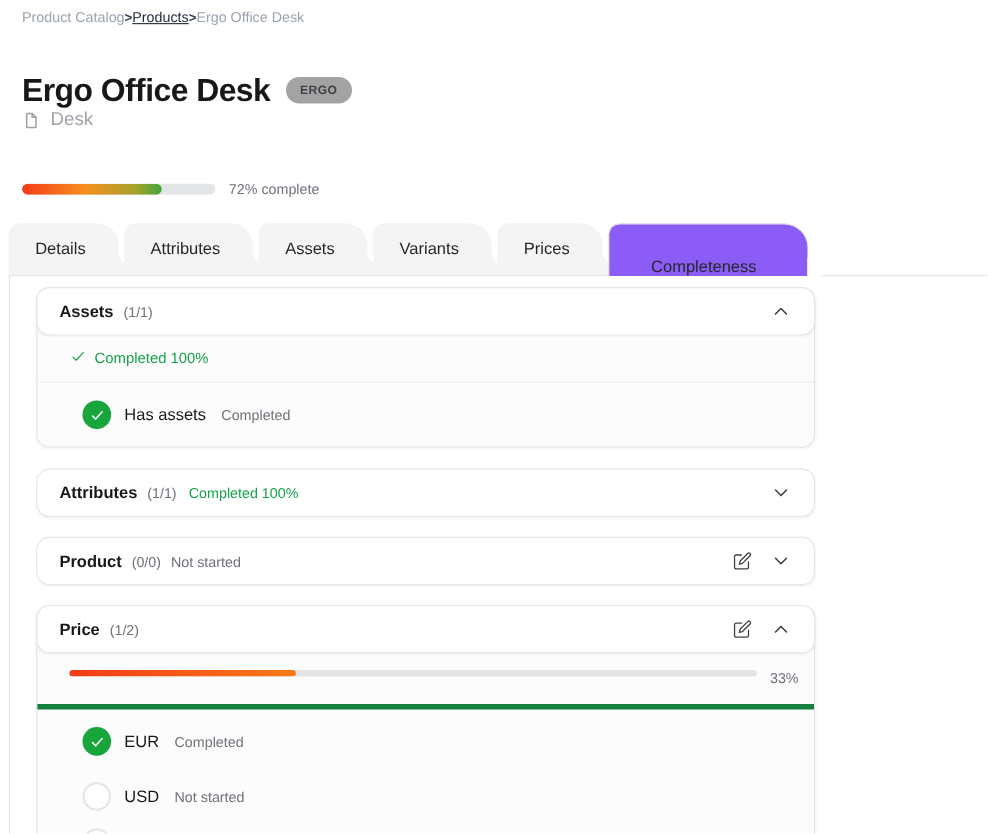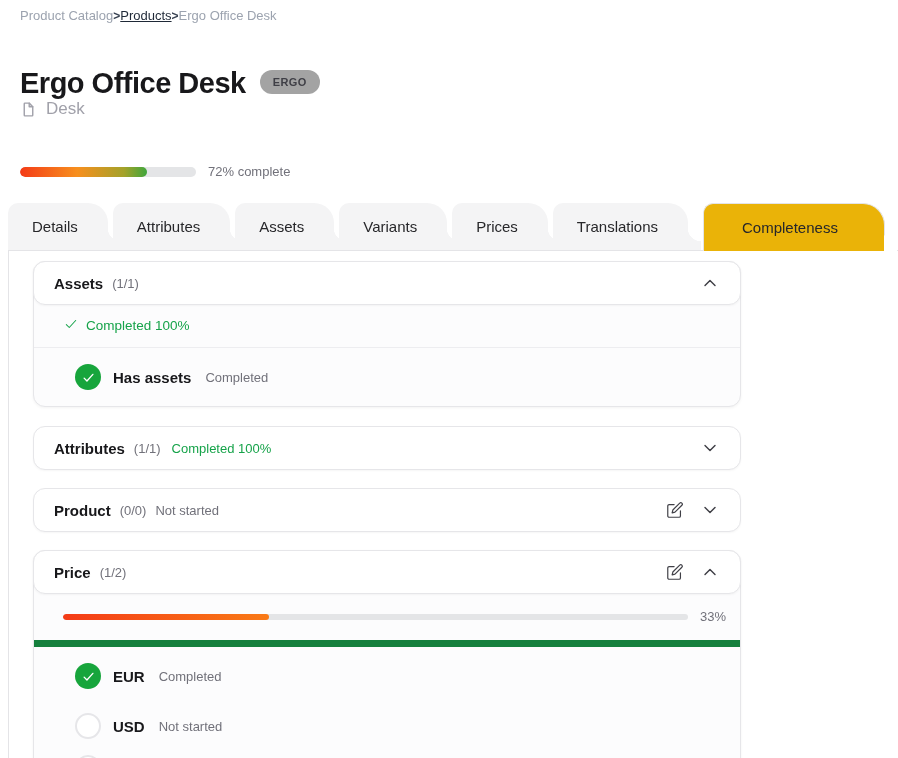--- a/index.html
+++ b/index.html
@@ -27,21 +27,21 @@
   .progress-row { position: absolute; top: 164px; left: 20px; display: flex; align-items: center; gap: 12px; }
   .pbar-track { width: 176px; height: 10px; border-radius: 5px; background: #e4e5e7; overflow: hidden; }
   .pbar-fill { height: 100%; border-radius: 5px; background: linear-gradient(90deg, #f43b17 0%, #f78f1e 45%, #a3a22a 82%, #3fa63c 100%); }
   .progress-label { font-size: 13px; color: #71717a; }
 
   
   .tabs { position: absolute; top: 203px; left: 8px; height: 47px; display: flex; align-items: stretch; gap: 5px; z-index: 2; }
   .tab { position: relative; background: #f4f4f5; border-radius: 10px 20px 0 0; padding: 0 30px 0 24px; display: flex; align-items: center; font-size: 15px; color: #27272a; cursor: pointer; white-space: nowrap; }
   .tab::after { content: ""; position: absolute; right: -13px; bottom: 0; width: 13px; height: 22px;
     background: radial-gradient(circle 13px at 100% 0%, transparent 13px, #f4f4f5 13.5px); }
-  .tab.active { background: #eab308; border: 1px solid #e4e4e7; border-bottom: none; margin-left: 10px; margin-bottom: -1px; z-index: 3; padding: 0 46px 0 38px; border-radius: 10px 22px 0 0; }
+  .tab.active { background: #8b5cf6; border: 1px solid #e4e4e7; border-bottom: none; margin-bottom: -1px; z-index: 3; padding: 0 46px 0 38px; border-radius: 10px 22px 0 0; align-items: flex-end; }
   .tab.active::after { background: radial-gradient(circle 13px at 100% 0%, transparent 13px, #ffffff 13.5px); height: 20px; }
 
   
   .content-region { position: absolute; top: 250px; left: 8px; right: 0; bottom: 0; background: #ffffff; border-top: 1px solid #e4e4e7; border-left: 1px solid #e4e4e7; overflow: hidden; z-index: 1; }
   .cards { margin: 10px 0 0 24px; width: 708px; }
 
   .card { border: 1px solid #e6e6e9; border-radius: 12px; background: #fcfcfd; box-shadow: 0 1px 3px rgba(0,0,0,0.05); }
   .card-bar { position: relative; background: #ffffff; border: 1px solid #e6e6e9; border-radius: 12px; height: 44px; display: flex; align-items: center; padding: 0 20px; box-shadow: 0 1px 2px rgba(0,0,0,0.04); cursor: pointer; }
   .card > .card-bar { margin: -1px; width: calc(100% + 2px); }
   .card-title { font-size: 15px; font-weight: 700; color: #18181b; }
@@ -52,24 +52,24 @@
 
   .gap-19 { height: 19px; } .gap-18 { height: 18px; }
 
   .summary-row { display: flex; align-items: center; gap: 8px; padding: 13px 20px 13px 30px; border-bottom: 1px solid #ededf0; color: #16a34a; font-size: 13.5px; }
 
   .item-row { display: flex; align-items: center; gap: 12px; padding: 8px 20px 8px 41px; }
   .item-row.tall { padding-top: 16px; padding-bottom: 16px; }
   .circle { width: 26px; height: 26px; border-radius: 50%; flex: none; display: flex; align-items: center; justify-content: center; }
   .circle.done { background: #17a53c; }
   .circle.empty { background: #ffffff; border: 2px solid #e6e6e9; }
-  .item-label { font-size: 15px; font-weight: 700; color: #18181b; }
+  .item-label { font-size: 15px; font-weight: 400; color: #18181b; }
   .item-status { font-size: 13px; color: #71717a; margin-left: 2px; }
 
-  .price-progress { display: flex; align-items: center; gap: 12px; padding: 16px 14px 16px 29px; border-bottom: 7px solid #15803d; }
+  .price-progress { display: flex; align-items: flex-start; gap: 12px; padding: 16px 14px 16px 29px; border-bottom: 5px solid #15803d; }
   .pbar2-track { flex: 1; height: 6px; border-radius: 3px; background: #e4e5e7; overflow: hidden; }
   .pbar2-fill { height: 100%; border-radius: 3px; background: linear-gradient(90deg, #f43b17 0%, #f97a16 100%); }
   .pbar2-label { font-size: 13px; color: #71717a; flex: none; }
 </style>
 </head>
 <body>
 
 <nav class="breadcrumb">
   <span class="crumb-muted">Product Catalog</span>
   <span class="crumb-sep">&gt;</span>
@@ -108,23 +108,20 @@
       <span>Attributes</span>
     </div>
   <div class="tab">
       <span>Assets</span>
     </div>
   <div class="tab">
       <span>Variants</span>
     </div>
   <div class="tab">
       <span>Prices</span>
-    </div>
-  <div class="tab">
-      <span>Translations</span>
     </div>
   <div class="tab active">
       <span>Completeness</span>
     </div>
 </div>
 
 <div class="content-region">
   <div class="cards">
 
     <section class="card">

